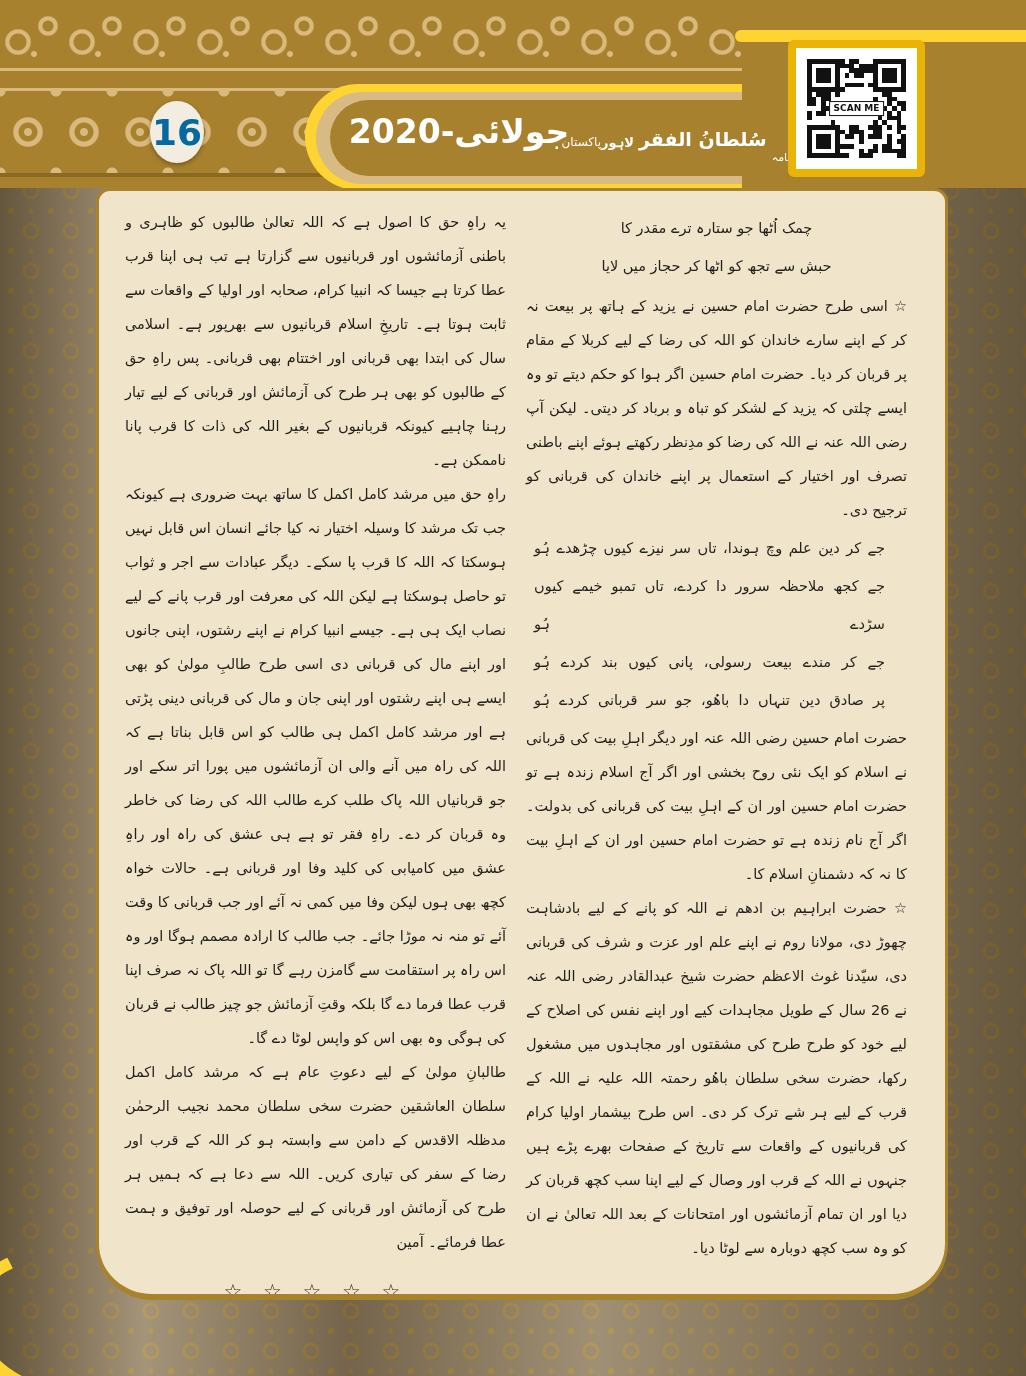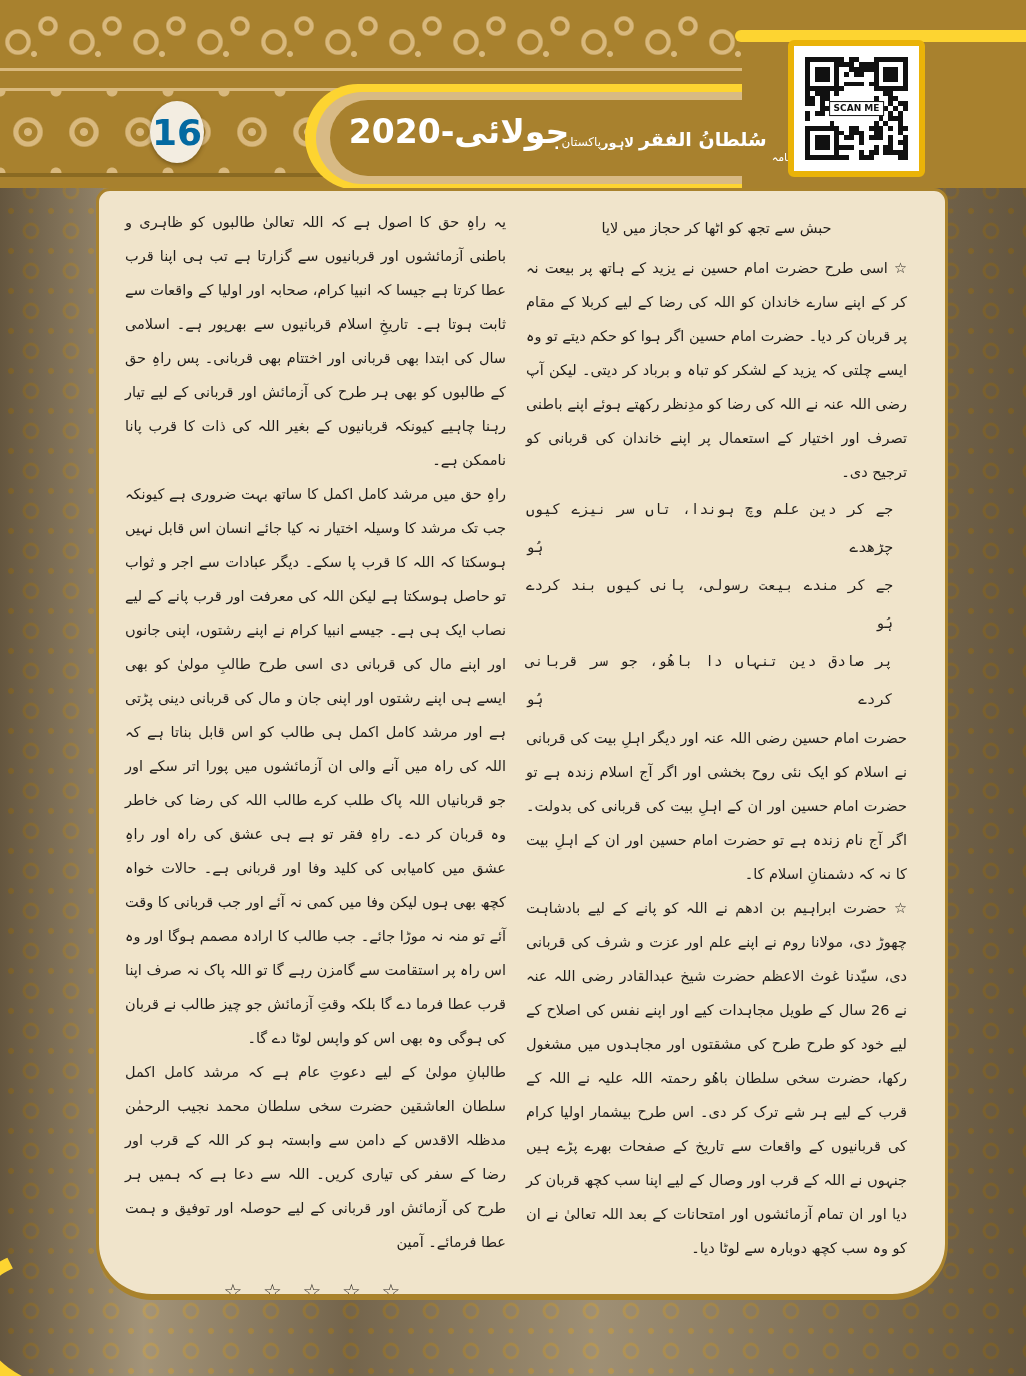--- a/index.html
+++ b/index.html
@@ -42,34 +42,34 @@
   .issue-date{position:absolute;left:340px;top:112px;width:238px;text-align:center;
     color:#ffffff;font-size:33px;font-weight:bold;direction:rtl;}
   .masthead{position:absolute;left:578px;top:100px;width:212px;height:78px;color:#fff;
     display:flex;align-items:center;justify-content:center;gap:5px;direction:rtl;}
   .masthead .prefix{font-size:11px;align-self:flex-end;padding-bottom:14px;}
   .masthead .main{font-size:19px;font-weight:bold;white-space:nowrap;letter-spacing:-1px;}
   .masthead .stack{display:flex;flex-direction:row;align-items:center;line-height:1.1;padding-top:8px;}
   .masthead .city{font-size:13px;font-weight:bold;}
   .masthead .country{font-size:12px;}
   .qr-box{position:absolute;left:788px;top:40px;width:137px;height:137px;background:#fff;
-    border-radius:6px;border:6px solid #eab308;box-sizing:border-box;padding:11px;}
+    border-radius:6px;border:8px solid #eab308;box-sizing:border-box;padding:11px;}
   .qr-box svg{width:100%;height:100%;display:block;}
   .qr-label{position:absolute;left:50%;top:50%;transform:translate(-50%,-50%);
     background:#fff;border:1.5px solid #111;padding:2px 4px;font-size:9px;font-weight:bold;
     line-height:1.1;text-align:center;color:#111;font-family:"DejaVu Sans",sans-serif;}
   
   .card{position:absolute;left:96px;top:188px;width:852px;height:1112px;box-sizing:border-box;
     background:#f0e4cb;border:3px solid #a9822c;border-bottom-width:6px;
     border-radius:14px 14px 56px 56px;padding:14px 38px 10px 26px;overflow:hidden;}
   .cols{display:flex;gap:20px;direction:rtl;height:100%;}
   .col{flex:1;direction:rtl;color:#221e1a;font-size:14.5px;line-height:34px;text-align:justify;}
   .col p{margin:0;}
   .couplet{text-align:center;line-height:38px;margin:4px 22px;}
-  .verses{margin:2px 0;font-family:Liberation Mono, monospace;}
+  .verses{margin:2px 8px;}
   .verse{line-height:38px;text-align:justify;text-align-last:justify;padding-right:14px;}
   .stars-row{text-align:center;font-size:21px;letter-spacing:7px;margin-top:16px;color:#221e1a;}
   
   .swash{position:absolute;left:-34px;top:1252px;width:150px;height:120px;
     border:12px solid transparent;border-bottom-color:#fdd431;border-left-color:#fdd431;
     border-radius:50%;transform:rotate(18deg);}
 </style>
 </head>
 <body>
 
@@ -229,25 +229,27 @@
         </svg>
       <div class="qr-label">SCAN ME</div>
     </div>
   </div>
 
   <div class="card">
     <div class="cols">
 
       <div class="col" lang="ur">
         <div class="couplet">
+          <div>چمک اُٹھا جو ستارہ ترے مقدر کا</div>
           <div>حبش سے تجھ کو اٹھا کر حجاز میں لایا</div>
         </div>
         <p>☆ اسی طرح حضرت امام حسین نے یزید کے ہاتھ پر بیعت نہ کر کے اپنے سارے خاندان کو اللہ کی رضا کے لیے کربلا کے مقام پر قربان کر دیا۔ حضرت امام حسین اگر ہوا کو حکم دیتے تو وہ ایسے چلتی کہ یزید کے لشکر کو تباہ و برباد کر دیتی۔ لیکن آپ رضی اللہ عنہ نے اللہ کی رضا کو مدِنظر رکھتے ہوئے اپنے باطنی تصرف اور اختیار کے استعمال پر اپنے خاندان کی قربانی کو ترجیح دی۔</p>
         <div class="verses">
           <div class="verse">جے کر دین علم وچ ہوندا، تاں سر نیزے کیوں چڑھدے ہُو</div>
+          <div class="verse">جے کجھ ملاحظہ سرور دا کردے، تاں تمبو خیمے کیوں سڑدے ہُو</div>
           <div class="verse">جے کر مندے بیعت رسولی، پانی کیوں بند کردے ہُو</div>
           <div class="verse">پر صادق دین تنہاں دا باھُو، جو سر قربانی کردے ہُو</div>
         </div>
         <p>حضرت امام حسین رضی اللہ عنہ اور دیگر اہلِ بیت کی قربانی نے اسلام کو ایک نئی روح بخشی اور اگر آج اسلام زندہ ہے تو حضرت امام حسین اور ان کے اہلِ بیت کی قربانی کی بدولت۔ اگر آج نام زندہ ہے تو حضرت امام حسین اور ان کے اہلِ بیت کا نہ کہ دشمنانِ اسلام کا۔</p>
         <p>☆ حضرت ابراہیم بن ادھم نے اللہ کو پانے کے لیے بادشاہت چھوڑ دی، مولانا روم نے اپنے علم اور عزت و شرف کی قربانی دی، سیّدنا غوث الاعظم حضرت شیخ عبدالقادر رضی اللہ عنہ نے 26 سال کے طویل مجاہدات کیے اور اپنے نفس کی اصلاح کے لیے خود کو طرح طرح کی مشقتوں اور مجاہدوں میں مشغول رکھا، حضرت سخی سلطان باھُو رحمتہ اللہ علیہ نے اللہ کے قرب کے لیے ہر شے ترک کر دی۔ اس طرح بیشمار اولیا کرام کی قربانیوں کے واقعات سے تاریخ کے صفحات بھرے پڑے ہیں جنہوں نے اللہ کے قرب اور وصال کے لیے اپنا سب کچھ قربان کر دیا اور ان تمام آزمائشوں اور امتحانات کے بعد اللہ تعالیٰ نے ان کو وہ سب کچھ دوبارہ سے لوٹا دیا۔</p>
       </div>
 
       <div class="col" lang="ur">
         <p>یہ راہِ حق کا اصول ہے کہ اللہ تعالیٰ طالبوں کو ظاہری و باطنی آزمائشوں اور قربانیوں سے گزارتا ہے تب ہی اپنا قرب عطا کرتا ہے جیسا کہ انبیا کرام، صحابہ اور اولیا کے واقعات سے ثابت ہوتا ہے۔ تاریخِ اسلام قربانیوں سے بھرپور ہے۔ اسلامی سال کی ابتدا بھی قربانی اور اختتام بھی قربانی۔ پس راہِ حق کے طالبوں کو بھی ہر طرح کی آزمائش اور قربانی کے لیے تیار رہنا چاہیے کیونکہ قربانیوں کے بغیر اللہ کی ذات کا قرب پانا ناممکن ہے۔</p>
         <p>راہِ حق میں مرشد کامل اکمل کا ساتھ بہت ضروری ہے کیونکہ جب تک مرشد کا وسیلہ اختیار نہ کیا جائے انسان اس قابل نہیں ہوسکتا کہ اللہ کا قرب پا سکے۔ دیگر عبادات سے اجر و ثواب تو حاصل ہوسکتا ہے لیکن اللہ کی معرفت اور قرب پانے کے لیے نصاب ایک ہی ہے۔ جیسے انبیا کرام نے اپنے رشتوں، اپنی جانوں اور اپنے مال کی قربانی دی اسی طرح طالبِ مولیٰ کو بھی ایسے ہی اپنے رشتوں اور اپنی جان و مال کی قربانی دینی پڑتی ہے اور مرشد کامل اکمل ہی طالب کو اس قابل بناتا ہے کہ اللہ کی راہ میں آنے والی ان آزمائشوں میں پورا اتر سکے اور جو قربانیاں اللہ پاک طلب کرے طالب اللہ کی رضا کی خاطر وہ قربان کر دے۔ راہِ فقر تو ہے ہی عشق کی راہ اور راہِ عشق میں کامیابی کی کلید وفا اور قربانی ہے۔ حالات خواہ کچھ بھی ہوں لیکن وفا میں کمی نہ آئے اور جب قربانی کا وقت آئے تو منہ نہ موڑا جائے۔ جب طالب کا ارادہ مصمم ہوگا اور وہ اس راہ پر استقامت سے گامزن رہے گا تو اللہ پاک نہ صرف اپنا قرب عطا فرما دے گا بلکہ وقتِ آزمائش جو چیز طالب نے قربان کی ہوگی وہ بھی اس کو واپس لوٹا دے گا۔</p>

